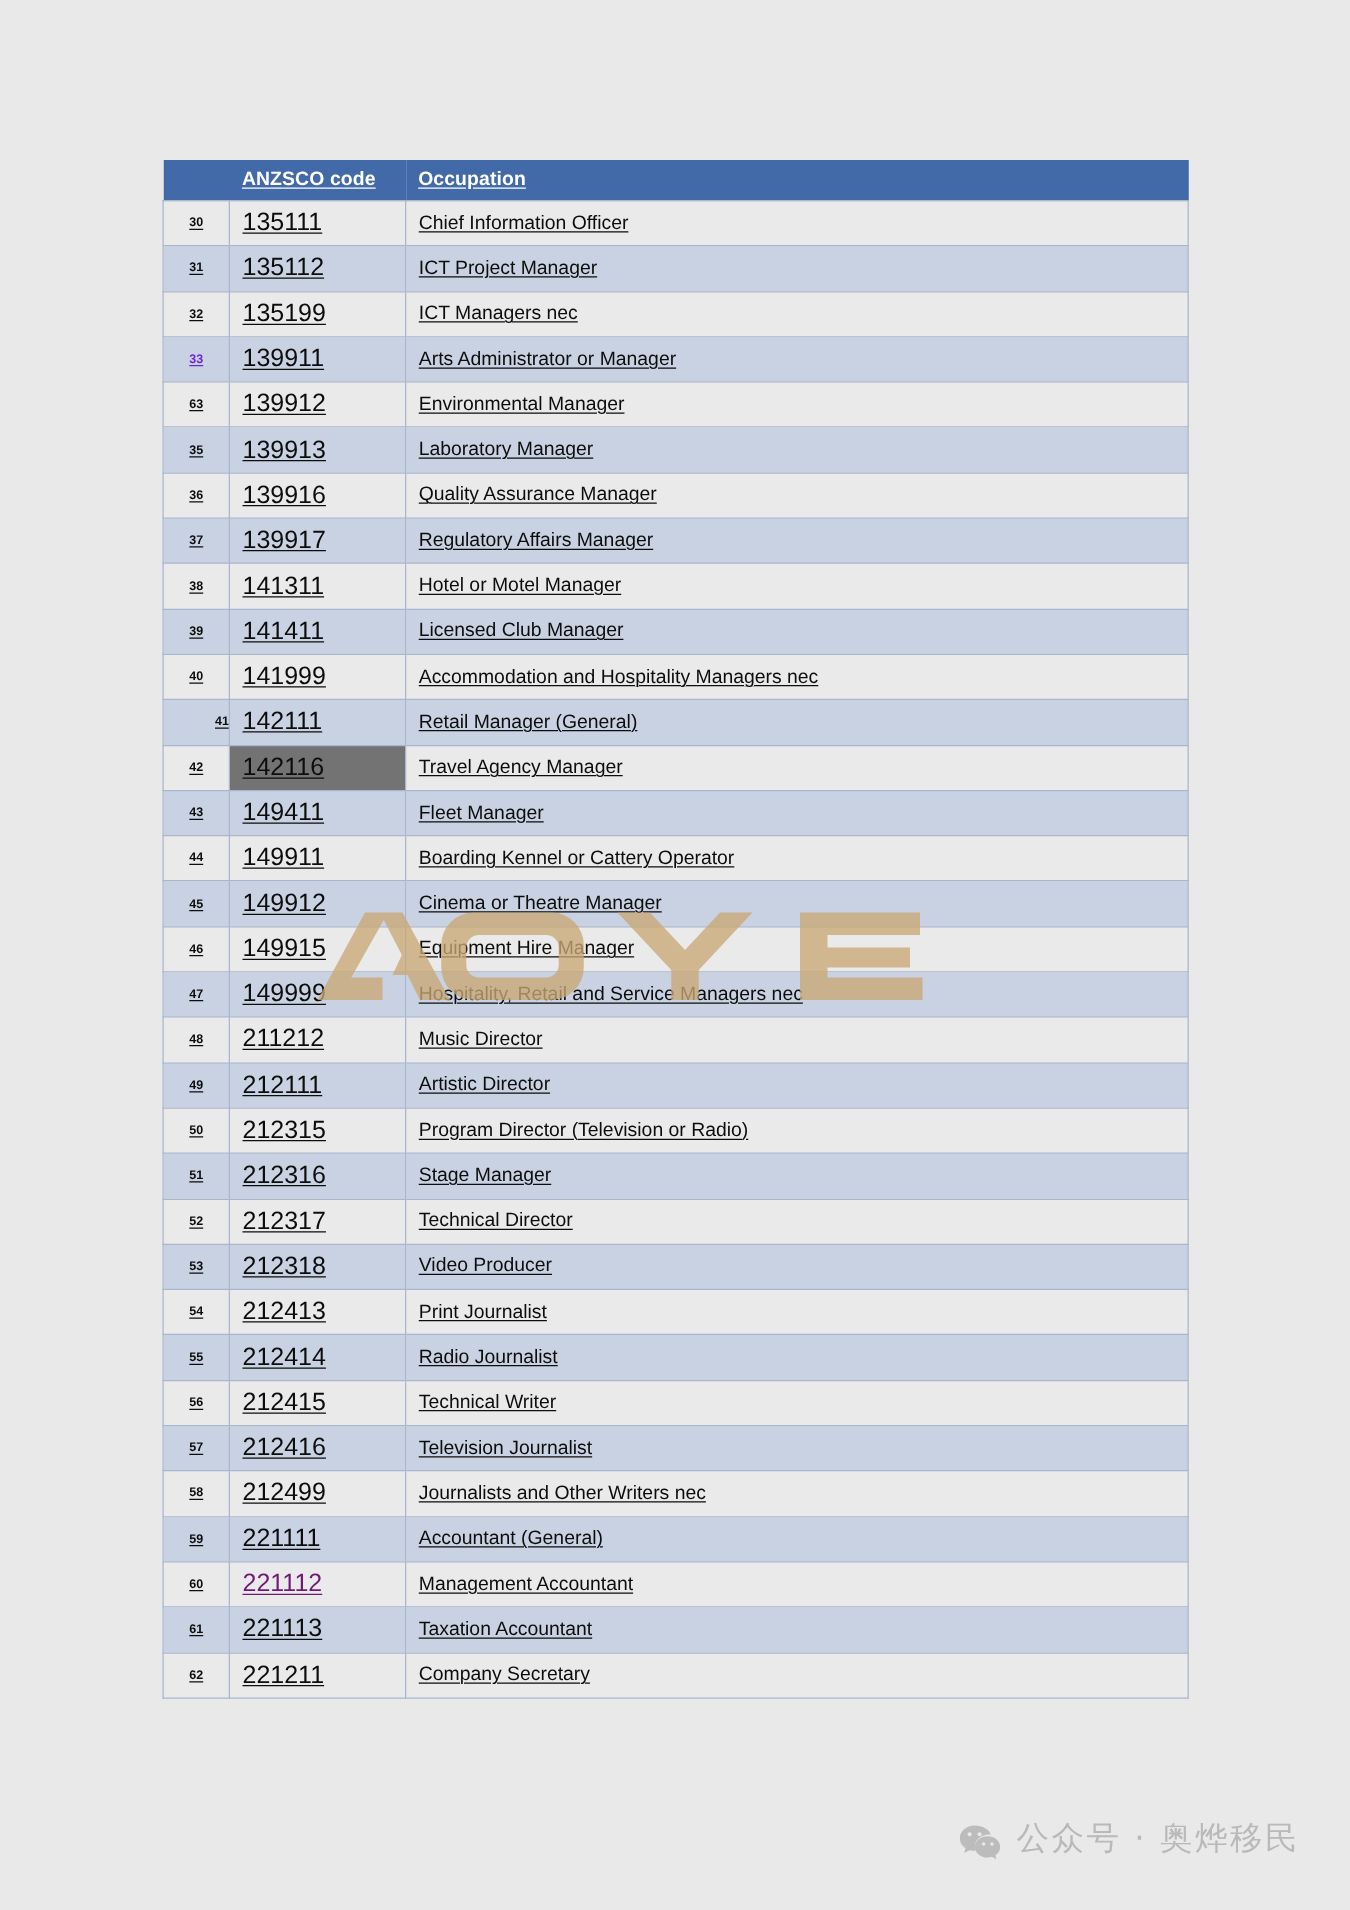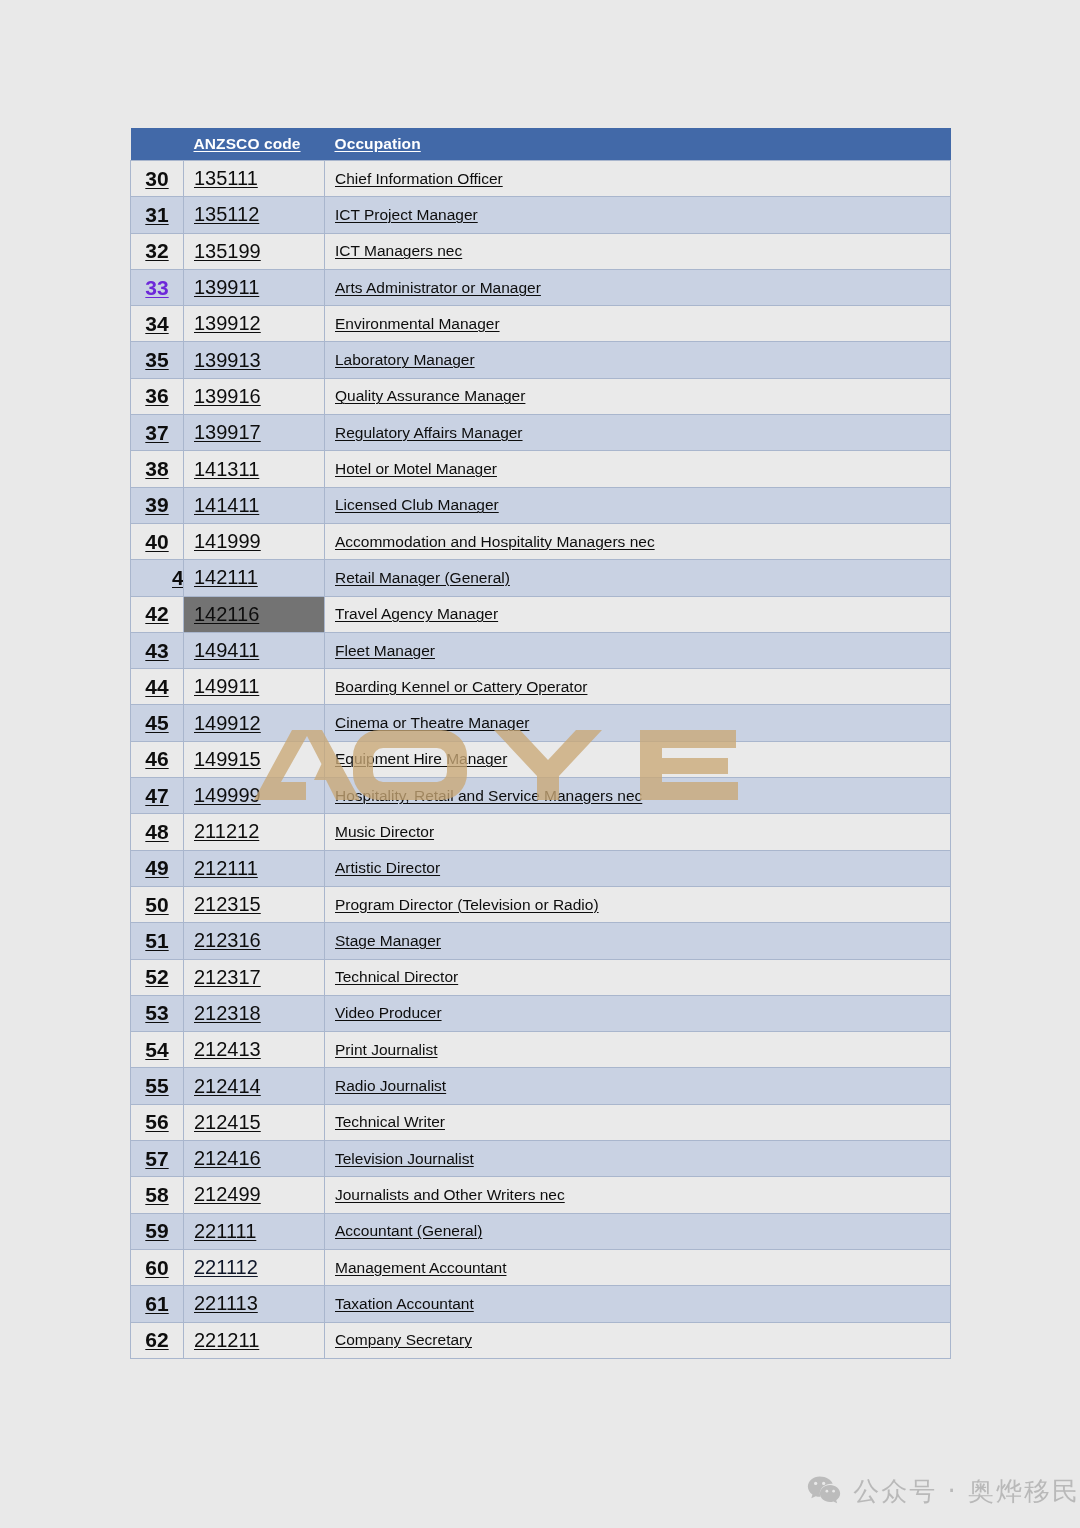--- a/index.html
+++ b/index.html
@@ -72,21 +72,21 @@
     vertical-align: middle;
     color: #0d0d0d;
     height: 36.3px;
     box-sizing: border-box;
     overflow: hidden;
     white-space: nowrap;
   }
 
   tbody td.num {
     font-weight: bold;
-    font-size: 21px;
+    font-size: 10px;
     text-align: center;
     padding-left: 0;
   }
   tbody td.num span,
   tbody td.code span,
   tbody td.occ span {
     text-decoration: underline;
     text-underline-offset: 2px;
     text-decoration-thickness: 1.3px;
   }
@@ -111,22 +111,23 @@
   #watermark svg { display: block; }
 
   
   #footer {
     position: absolute;
     left: 0;
     top: 1458px;
     width: 1080px;
     height: 46px;
     display: flex;
-    align-items: flex-end;
+    align-items: flex-start;
     justify-content: flex-end;
+    padding-right: 40px;
     box-sizing: border-box;
     gap: 12px;
   }
   #footer .wechat {
     width: 34px;
     height: 30px;
     flex: 0 0 auto;
     display: block;
   }
   #footer .fz {
@@ -178,21 +179,21 @@
             <td class="num" style="background: rgb(234, 234, 234); border-color: rgb(169, 182, 205); color: rgb(13, 13, 13);"><span>32</span></td>
             <td class="code" style="background: rgb(234, 234, 234); border-color: rgb(169, 182, 205); color: rgb(13, 13, 13);"><span>135199</span></td>
             <td class="occ" style="background: rgb(234, 234, 234); border-color: rgb(169, 182, 205); color: rgb(13, 13, 13);"><span>ICT Managers nec</span></td>
           </tr>
           <tr class="even">
             <td class="num" style="background: rgb(201, 210, 227); border-color: rgb(169, 182, 205); color: #6d28d9;"><span>33</span></td>
             <td class="code" style="background: rgb(201, 210, 227); border-color: rgb(169, 182, 205); color: rgb(13, 13, 13);"><span>139911</span></td>
             <td class="occ" style="background: rgb(201, 210, 227); border-color: rgb(169, 182, 205); color: rgb(13, 13, 13);"><span>Arts Administrator or Manager</span></td>
           </tr>
           <tr class="odd">
-            <td class="num" style="background: rgb(234, 234, 234); border-color: rgb(169, 182, 205); color: rgb(13, 13, 13);"><span>34</span></td>
+            <td class="num" style="background: rgb(234, 234, 234); border-color: rgb(169, 182, 205); color: rgb(13, 13, 13);"><span>63</span></td>
             <td class="code" style="background: rgb(234, 234, 234); border-color: rgb(169, 182, 205); color: rgb(13, 13, 13);"><span>139912</span></td>
             <td class="occ" style="background: rgb(234, 234, 234); border-color: rgb(169, 182, 205); color: rgb(13, 13, 13);"><span>Environmental Manager</span></td>
           </tr>
           <tr class="even">
             <td class="num" style="background: rgb(201, 210, 227); border-color: rgb(169, 182, 205); color: rgb(13, 13, 13);"><span>35</span></td>
             <td class="code" style="background: rgb(201, 210, 227); border-color: rgb(169, 182, 205); color: rgb(13, 13, 13);"><span>139913</span></td>
             <td class="occ" style="background: rgb(201, 210, 227); border-color: rgb(169, 182, 205); color: rgb(13, 13, 13);"><span>Laboratory Manager</span></td>
           </tr>
           <tr class="odd">
             <td class="num" style="background: rgb(234, 234, 234); border-color: rgb(169, 182, 205); color: rgb(13, 13, 13);"><span>36</span></td>
@@ -309,21 +310,21 @@
             <td class="code" style="background: rgb(234, 234, 234); border-color: rgb(169, 182, 205); color: rgb(13, 13, 13);"><span>212499</span></td>
             <td class="occ" style="background: rgb(234, 234, 234); border-color: rgb(169, 182, 205); color: rgb(13, 13, 13);"><span>Journalists and Other Writers nec</span></td>
           </tr>
           <tr class="even">
             <td class="num" style="background: rgb(201, 210, 227); border-color: rgb(169, 182, 205); color: rgb(13, 13, 13);"><span>59</span></td>
             <td class="code" style="background: rgb(201, 210, 227); border-color: rgb(169, 182, 205); color: rgb(13, 13, 13);"><span>221111</span></td>
             <td class="occ" style="background: rgb(201, 210, 227); border-color: rgb(169, 182, 205); color: rgb(13, 13, 13);"><span>Accountant (General)</span></td>
           </tr>
           <tr class="odd">
             <td class="num" style="background: rgb(234, 234, 234); border-color: rgb(169, 182, 205); color: rgb(13, 13, 13);"><span>60</span></td>
-            <td class="code" style="background: rgb(234, 234, 234); border-color: rgb(169, 182, 205); color: #0f172a; margin-top: 30px;"><span>221112</span></td>
+            <td class="code" style="background: rgb(234, 234, 234); border-color: rgb(169, 182, 205); color: #701a75; margin-top: 30px;"><span>221112</span></td>
             <td class="occ" style="background: rgb(234, 234, 234); border-color: rgb(169, 182, 205); color: rgb(13, 13, 13);"><span>Management Accountant</span></td>
           </tr>
           <tr class="even">
             <td class="num" style="background: rgb(201, 210, 227); border-color: rgb(169, 182, 205); color: rgb(13, 13, 13);"><span>61</span></td>
             <td class="code" style="background: rgb(201, 210, 227); border-color: rgb(169, 182, 205); color: rgb(13, 13, 13);"><span>221113</span></td>
             <td class="occ" style="background: rgb(201, 210, 227); border-color: rgb(169, 182, 205); color: rgb(13, 13, 13);"><span>Taxation Accountant</span></td>
           </tr>
           <tr class="odd">
             <td class="num" style="background: rgb(234, 234, 234); border-color: rgb(169, 182, 205); color: rgb(13, 13, 13);"><span>62</span></td>
             <td class="code" style="background: rgb(234, 234, 234); border-color: rgb(169, 182, 205); color: rgb(13, 13, 13);"><span>221211</span></td>

